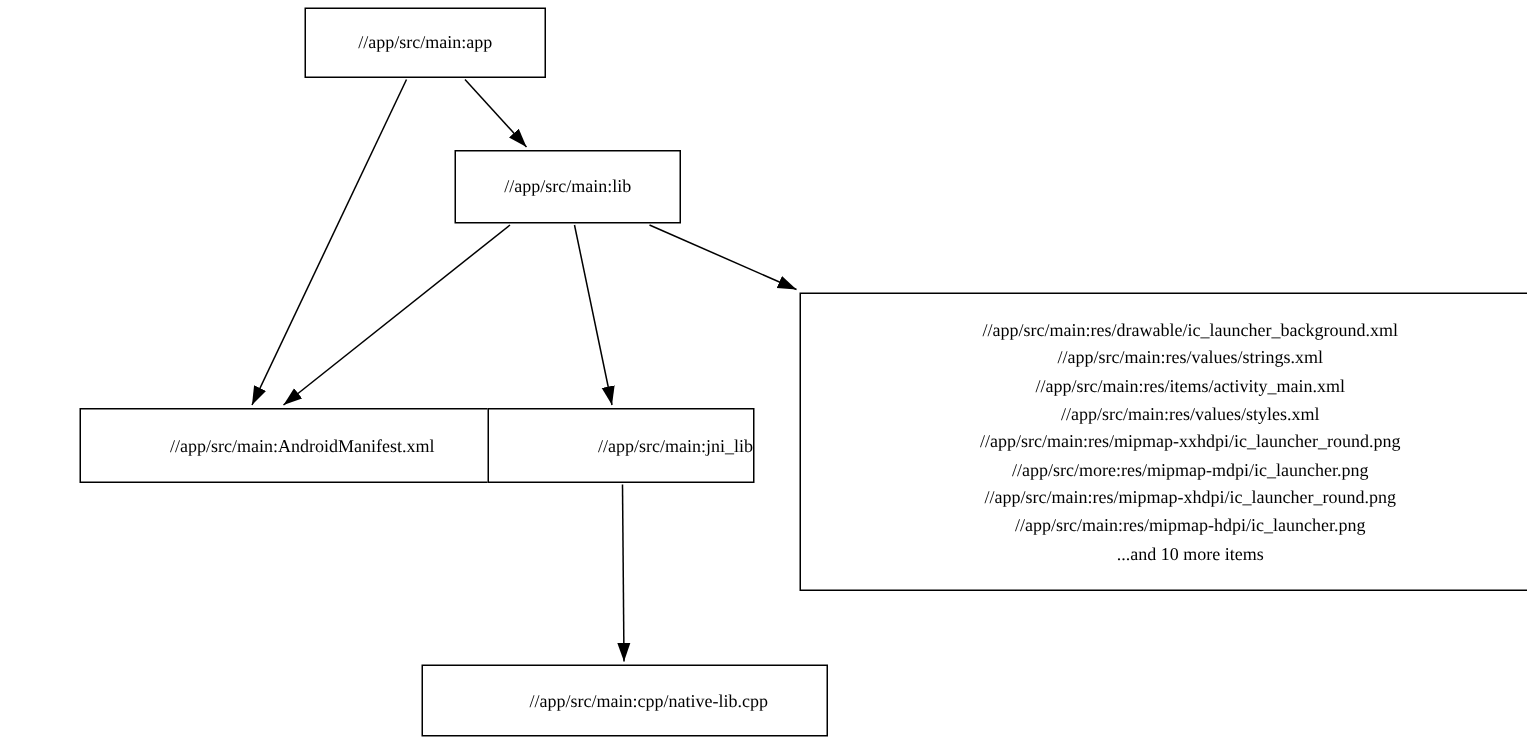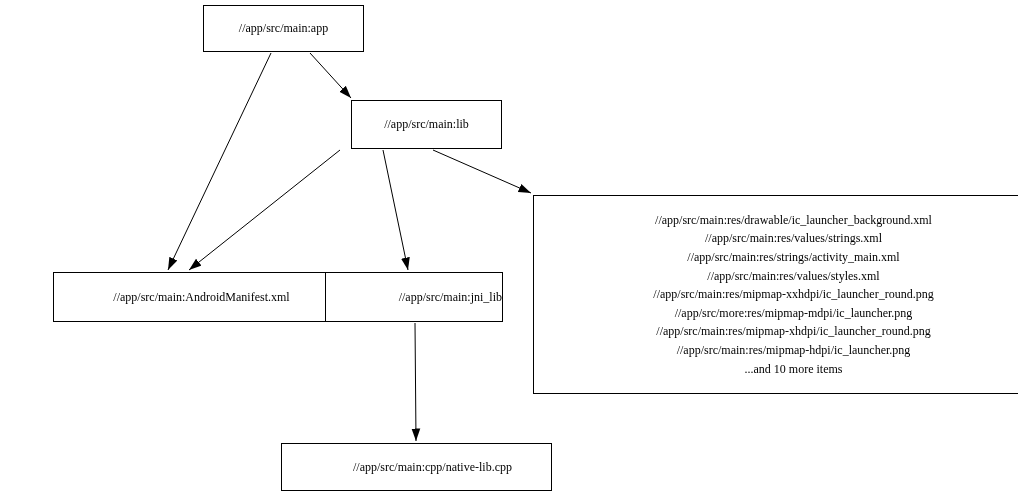--- a/index.html
+++ b/index.html
@@ -35,21 +35,21 @@
     display: flex;
     flex-direction: column;
     align-items: center;
     justify-content: center;
     text-align: center;
     font-size: 12px;
     line-height: 18.6px;
     white-space: nowrap;
   }
   .node-app      { left: 203px; top:   5px; width: 161px; height: 47px; }
-  .node-lib      { left: 303px; top: 100px; width: 151px; height: 49px; margin-left: 48px; }
+  .node-lib      { left: 303px; top: 100px; width: 151px; height: 49px; }
   .node-manifest { left:   5px; top: 272px; width: 297px; height: 50px; margin-left: 48px; }
   .node-jni-lib  { left: 325px; top: 272px; width: 178px; height: 50px; align-items: flex-end; }
   .node-res      { left: 533px; top: 195px; width: 521px; height: 199px; }
   .node-native   { left: 281px; top: 443px; width: 271px; height: 48px; padding-left: 32px; }
 </style>
 </head>
 <body>
 
 <div class="canvas">
 
@@ -79,21 +79,21 @@
     <span>//app/src/main:AndroidManifest.xml</span>
   </div>
 
   <div class="node node-jni-lib">
     <span>//app/src/main:jni_lib</span>
   </div>
 
   <div class="node node-res">
     <div>//app/src/main:res/drawable/ic_launcher_background.xml</div>
     <div>//app/src/main:res/values/strings.xml</div>
-    <div>//app/src/main:res/strings/activity_main.xml</div>
+    <div>//app/src/main:res/items/activity_main.xml</div>
     <div>//app/src/main:res/values/styles.xml</div>
     <div>//app/src/main:res/mipmap-xxhdpi/ic_launcher_round.png</div>
     <div>//app/src/more:res/mipmap-mdpi/ic_launcher.png</div>
     <div>//app/src/main:res/mipmap-xhdpi/ic_launcher_round.png</div>
     <div>//app/src/main:res/mipmap-hdpi/ic_launcher.png</div>
     <div>...and 10 more items</div>
   </div>
 
   <div class="node node-native">
     <span>//app/src/main:cpp/native-lib.cpp</span>

